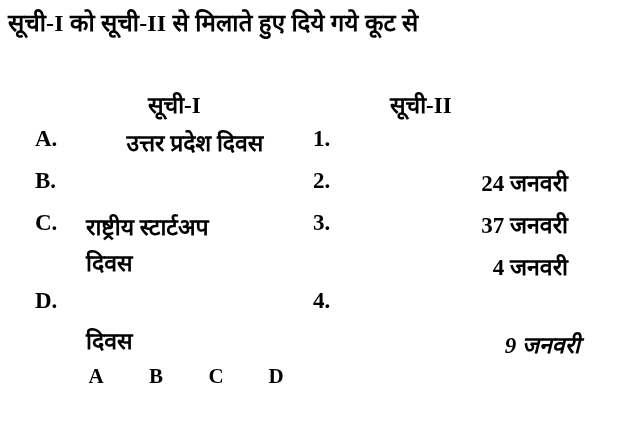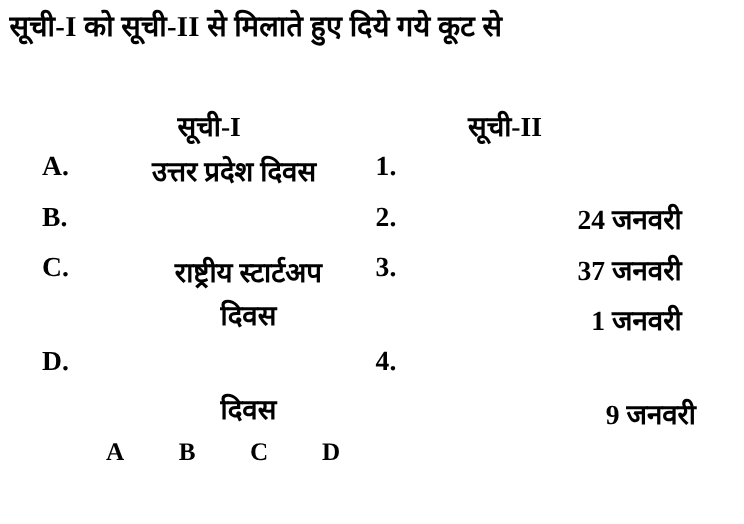--- a/index.html
+++ b/index.html
@@ -79,24 +79,24 @@
   .c-left {
     position: absolute;
     left: 78px;
     top: 0;
     width: 218px;
     text-align: center;
     white-space: nowrap;
   }
   .c-left-wrap {
     position: absolute;
-    left: 90px;
+    left: 78px;
     top: 0;
     width: 218px;
-    text-align: center;
+    text-align: left;
     line-height: 1.55;
   }
   .c-num {
     position: absolute;
     left: 305px;
     top: 0;
     width: 34px;
     text-align: left;
     white-space: nowrap;
   }
@@ -104,20 +104,21 @@
     position: absolute;
     left: 390px;
     top: 0;
     width: 170px;
     text-align: right;
     white-space: nowrap;
     margin-top: 40px;
   }
   .c-right.indent {
     left: 402px;
+    font-style: italic;
   }
   .codes {
     position: absolute;
     top: 364px;
     left: 8px;
     width: 604px;
     font-size: 21px;
     font-weight: bold;
   }
   .code-cell {
@@ -160,21 +161,21 @@
       <span class="c-right">37 जनवरी</span>
     </div>
 
     <div class="row tall">
       <span class="c-letter">C.</span>
       <span class="c-left-wrap">
         <span>राष्ट्रीय स्टार्टअप</span><br>
         <span>दिवस</span>
       </span>
       <span class="c-num">3.</span>
-      <span class="c-right">1 जनवरी</span>
+      <span class="c-right">4 जनवरी</span>
     </div>
 
     <div class="row tall">
       <span class="c-letter">D.</span>
       <span class="c-left-wrap">
         <br>
         <span>दिवस</span>
       </span>
       <span class="c-num">4.</span>
       <span class="c-right indent">9 जनवरी</span>

